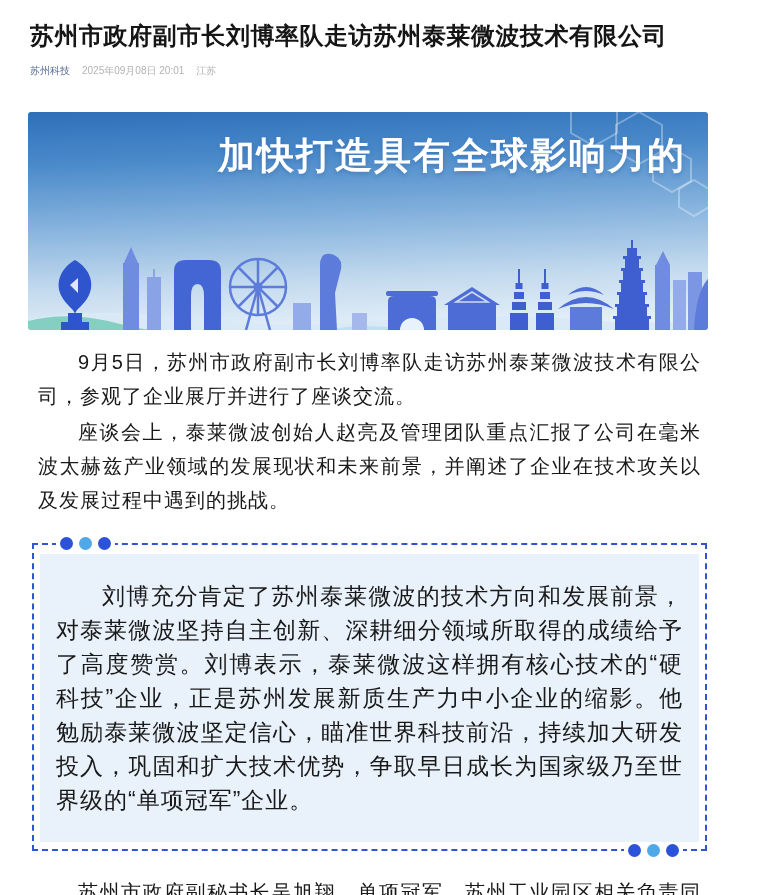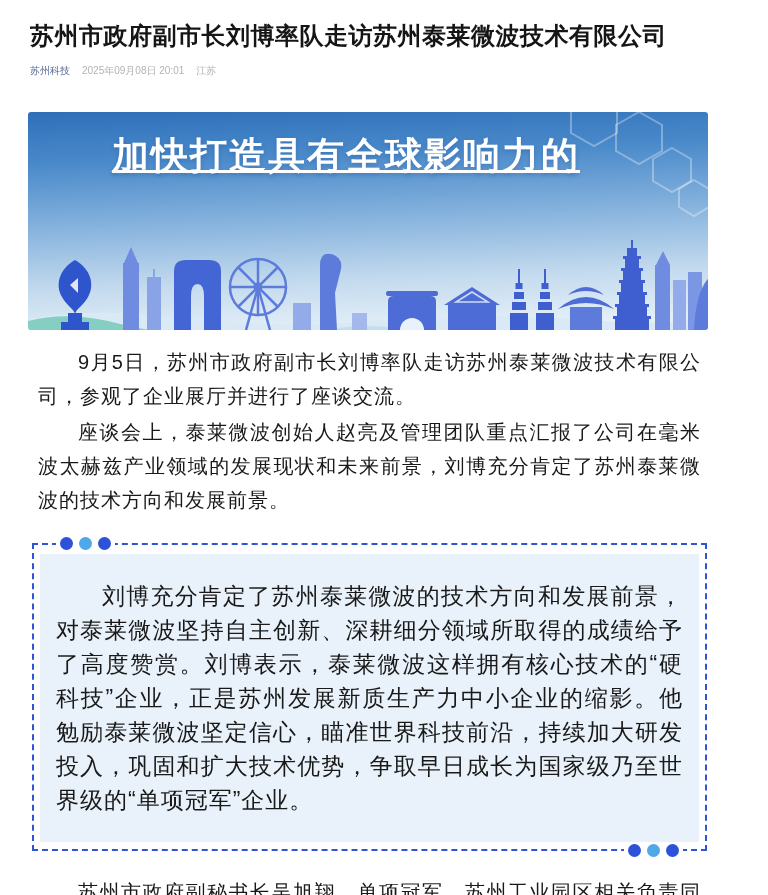--- a/index.html
+++ b/index.html
@@ -23,24 +23,24 @@
   .meta .date   { color:#b2b2b2; }
   .meta .region { color:#b2b2b2; margin-left:12px; }
 
   .banner {
     position:relative; margin-top:31px; height:218px; width:680px;
     border-radius:3px; overflow:hidden;
     background:linear-gradient(178deg,#2f6fb9 0%,#4a8aca 22%,#85b2dd 48%,#c3daee 74%,#edf5fb 100%);
   }
   .hexagons { position:absolute; top:-4px; right:-6px; width:180px; height:116px; }
   .banner-heading {
-    position:relative; z-index:2; padding-top:21px; text-align:center;
+    position:relative; z-index:2; padding-top:21px; text-align:right;
     font-family:"Liberation Serif","DejaVu Serif",serif;
     font-weight:700; color:#ffffff; font-size:37px; line-height:45px;
-    letter-spacing:2px; text-shadow:0 2px 4px rgba(25,70,140,0.28);text-decoration:underline;
+    letter-spacing:2px; text-shadow:0 2px 4px rgba(25,70,140,0.28);
   }
   .banner-heading .line1 { transform:translateX(-22px); }
   .banner-heading .line2 { transform:translateX(24px); }
   .skyline { position:absolute; left:0; bottom:0; width:100%; height:95px; display:block; }
 
   p.para {
     font-size:20px; line-height:34px; letter-spacing:1px;
     text-align:justify; text-indent:2em; color:#191919;
     margin:15px 7px 0 10px;
   }
@@ -173,21 +173,21 @@
 
       <polygon points="628,30 635,16 642,30" fill="#6f8ce0"></polygon>
       <rect x="627" y="30" width="15" height="65" fill="#6f8ce0"></rect>
       <rect x="645" y="45" width="13" height="50" fill="#93abe9"></rect>
       <rect x="660" y="37" width="14" height="58" fill="#7b97e4"></rect>
       <path d="M666,95 Q668,52 684,40 L684,95 Z" fill="#5d7bdb"></path>
     </svg>
   </div>
 
   <p class="para">9月5日，苏州市政府副市长刘博率队走访苏州泰莱微波技术有限公司，参观了企业展厅并进行了座谈交流。</p>
-  <p class="para">座谈会上，泰莱微波创始人赵亮及管理团队重点汇报了公司在毫米波太赫兹产业领域的发展现状和未来前景，刘博充分肯定了苏州泰莱微波的技术方向和发展前景。</p>
+  <p class="para">座谈会上，泰莱微波创始人赵亮及管理团队重点汇报了公司在毫米波太赫兹产业领域的发展现状和未来前景，并阐述了企业在技术攻关以及发展过程中遇到的挑战。</p>
 
   <div class="quote-box">
     <span class="dots dots-top">
       <span class="dot"></span>
         <span class="dot light"></span>
         <span class="dot"></span>
     </span>
     <div class="quote-inner">
       <p>刘博充分肯定了苏州泰莱微波的技术方向和发展前景，对泰莱微波坚持自主创新、深耕细分领域所取得的成绩给予了高度赞赏。刘博表示，泰莱微波这样拥有核心技术的“硬科技”企业，正是苏州发展新质生产力中小企业的缩影。他勉励泰莱微波坚定信心，瞄准世界科技前沿，持续加大研发投入，巩固和扩大技术优势，争取早日成长为国家级乃至世界级的“单项冠军”企业。</p>
     </div>

